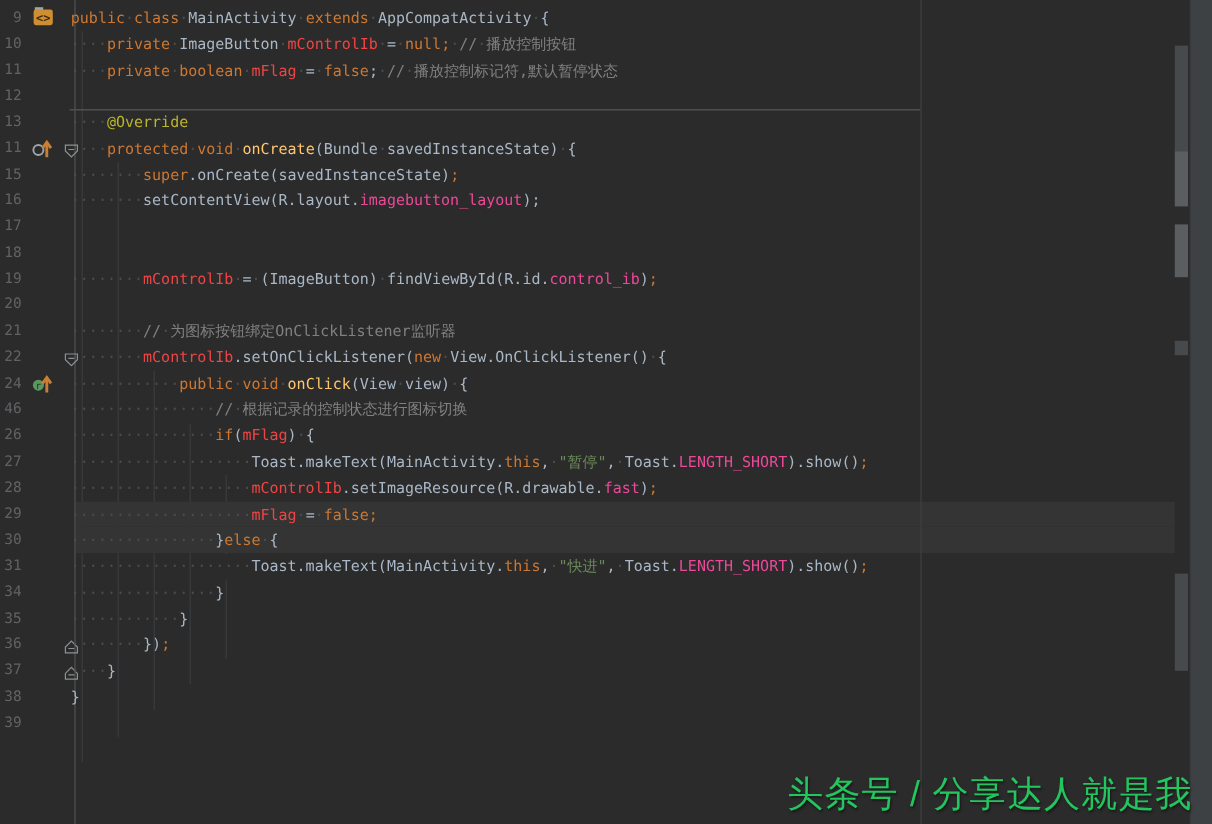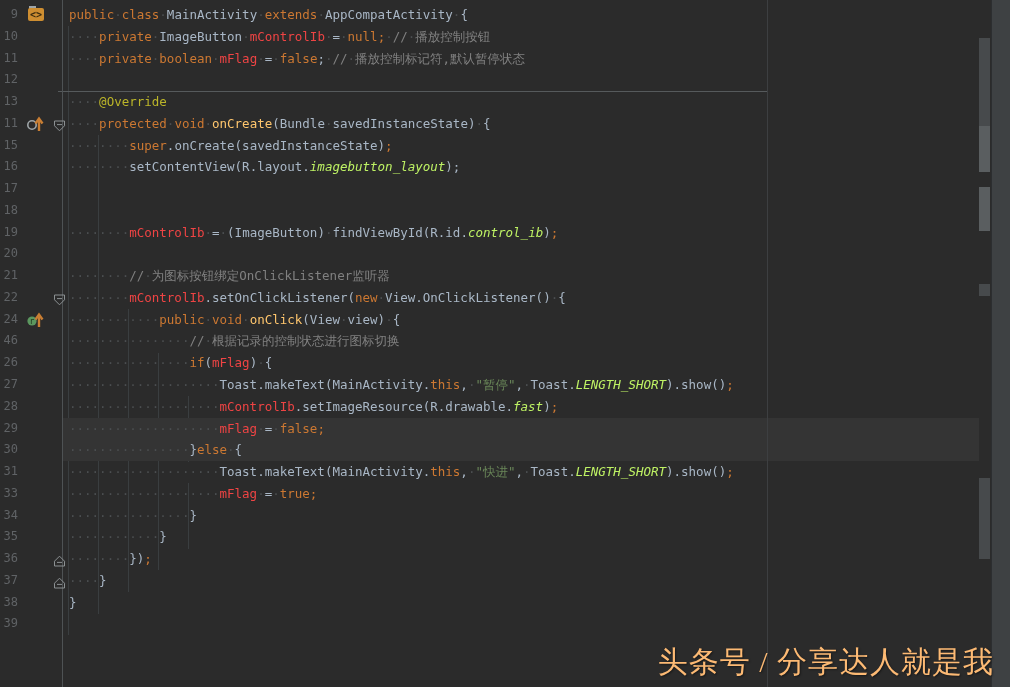--- a/index.html
+++ b/index.html
@@ -18,36 +18,36 @@
   
   .iguide{position:absolute;width:1px;background:#3a3e40;}
   
   .band{position:absolute;left:63px;width:916px;height:43.6px;background:#343434;}
   
   #lines{position:absolute;left:0;top:4px;right:0;}
   .line{position:relative;height:21.77px;line-height:21.77px;white-space:pre;}
   .ln{position:absolute;left:0;top:0;width:18px;text-align:right;color:#606366;font-size:12px;}
   .gi{position:absolute;left:26px;top:1px;}
   .fm{position:absolute;left:53px;top:4px;}
-  .code{position:absolute;left:69px;top:0;}
+  .code{position:absolute;left:59px;top:0;}
   
   .t-k{color:#CC7832;}
   .t-d{color:#A9B7C6;}
   .t-f{color:#ef4444;}
-  .t-sf{color:#bef264;font-style:italic;}
+  .t-sf{color:#ec4899;}
   .t-sm{color:#A9B7C6;}
   .t-m{color:#FFC66D;}
   .t-a{color:#BBB529;}
   .t-c{color:#808080;}
   .t-s{color:#6A8759;}
   .t-o{color:#CC7832;}
   .t-w{color:#4B4E50;}
   
-  .watermark{position:absolute;right:16px;bottom:4px;color:#fdba74;font-size:30px;
-             font-family:Liberation Serif, serif;
+  .watermark{position:absolute;right:16px;bottom:4px;color:#22c55e;font-size:30px;
+             font-family:Liberation Sans, sans-serif;
              text-shadow:1px 1px 2px rgba(0,0,0,.45);letter-spacing:1px;margin-top:26px;}
 </style>
 </head>
 <body>
 
 <div class="screen">
 
   <div class="iguide" style="left:68px;top:26px;height:609px;"></div>
   <div class="iguide" style="left:98px;top:135px;height:479px;"></div>
   <div class="iguide" style="left:128px;top:309px;height:283px;"></div>
@@ -99,21 +99,20 @@
             <path d="M13 17 V6" stroke="#C97E33" stroke-width="2.4" fill="none"></path>
             <path d="M9.5 9.5 L13 4.5 L16.5 9.5" fill="none" stroke="#C97E33" stroke-width="2.4"></path>
           </svg></span><span class="code"><span class="t-w">············</span><span class="t-k">public</span><span class="t-w">·</span><span class="t-k">void</span><span class="t-w">·</span><span class="t-m">onClick</span><span class="t-d">(View</span><span class="t-w">·</span><span class="t-d">view)</span><span class="t-w">·</span><span class="t-d">{</span></span></div>
       <div class="line"><span class="ln">46</span><span class="code"><span class="t-w">················</span><span class="t-c">//</span><span class="t-w">·</span><span class="t-c">根据记录的控制状态进行图标切换</span></span></div>
       <div class="line"><span class="ln">26</span><span class="code"><span class="t-w">················</span><span class="t-k">if</span><span class="t-d">(</span><span class="t-f">mFlag</span><span class="t-d">)</span><span class="t-w">·</span><span class="t-d">{</span></span></div>
       <div class="line"><span class="ln">27</span><span class="code"><span class="t-w">····················</span><span class="t-d">Toast.</span><span class="t-sm">makeText</span><span class="t-d">(MainActivity.</span><span class="t-k">this</span><span class="t-d">,</span><span class="t-w">·</span><span class="t-s">"暂停"</span><span class="t-d">,</span><span class="t-w">·</span><span class="t-d">Toast.</span><span class="t-sf">LENGTH_SHORT</span><span class="t-d">).show()</span><span class="t-o">;</span></span></div>
       <div class="line"><span class="ln">28</span><span class="code"><span class="t-w">····················</span><span class="t-f">mControlIb</span><span class="t-d">.setImageResource(R.drawable.</span><span class="t-sf">fast</span><span class="t-d">)</span><span class="t-o">;</span></span></div>
       <div class="line"><span class="ln">29</span><span class="code"><span class="t-w">····················</span><span class="t-f">mFlag</span><span class="t-w">·</span><span class="t-d">=</span><span class="t-w">·</span><span class="t-k">false</span><span class="t-o">;</span></span></div>
       <div class="line"><span class="ln">30</span><span class="code"><span class="t-w">················</span><span class="t-d">}</span><span class="t-k">else</span><span class="t-w">·</span><span class="t-d">{</span></span></div>
       <div class="line"><span class="ln">31</span><span class="code"><span class="t-w">····················</span><span class="t-d">Toast.</span><span class="t-sm">makeText</span><span class="t-d">(MainActivity.</span><span class="t-k">this</span><span class="t-d">,</span><span class="t-w">·</span><span class="t-s">"快进"</span><span class="t-d">,</span><span class="t-w">·</span><span class="t-d">Toast.</span><span class="t-sf">LENGTH_SHORT</span><span class="t-d">).show()</span><span class="t-o">;</span></span></div>
-      <div class="line"><span class="ln">33</span><span class="code"><span class="t-w">····················</span><span class="t-f">mFlag</span><span class="t-w">·</span><span class="t-d">=</span><span class="t-w">·</span><span class="t-k">true</span><span class="t-o">;</span></span></div>
       <div class="line"><span class="ln">34</span><span class="code"><span class="t-w">················</span><span class="t-d">}</span></span></div>
       <div class="line"><span class="ln">35</span><span class="code"><span class="t-w">············</span><span class="t-d">}</span></span></div>
       <div class="line"><span class="ln">36</span><span class="fm"><svg width="13" height="12" viewBox="0 0 13 12">
             <path d="M1.5 11 h10 v-4.8 l-5 -5 l-5 5 z" fill="none" stroke="#8C9193"></path>
             <line x1="4" y1="7.4" x2="9" y2="7.4" stroke="#8C9193"></line>
           </svg></span><span class="code"><span class="t-w">········</span><span class="t-d">})</span><span class="t-o">;</span></span></div>
       <div class="line"><span class="ln">37</span><span class="fm"><svg width="13" height="12" viewBox="0 0 13 12">
             <path d="M1.5 11 h10 v-4.8 l-5 -5 l-5 5 z" fill="none" stroke="#8C9193"></path>
             <line x1="4" y1="7.4" x2="9" y2="7.4" stroke="#8C9193"></line>
           </svg></span><span class="code"><span class="t-w">····</span><span class="t-d">}</span></span></div>

